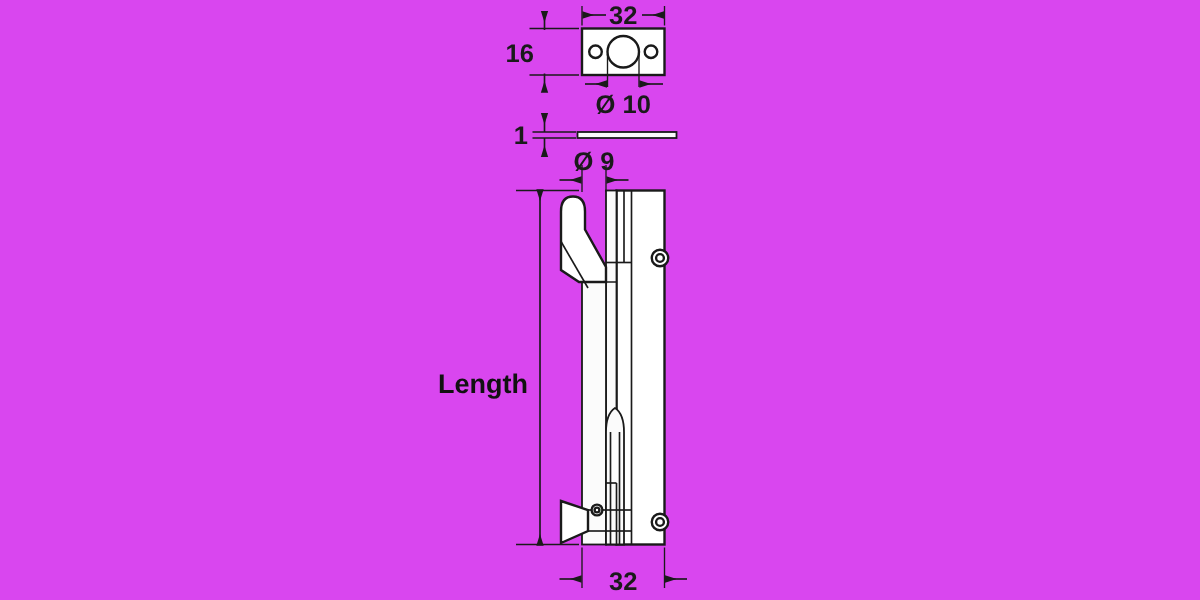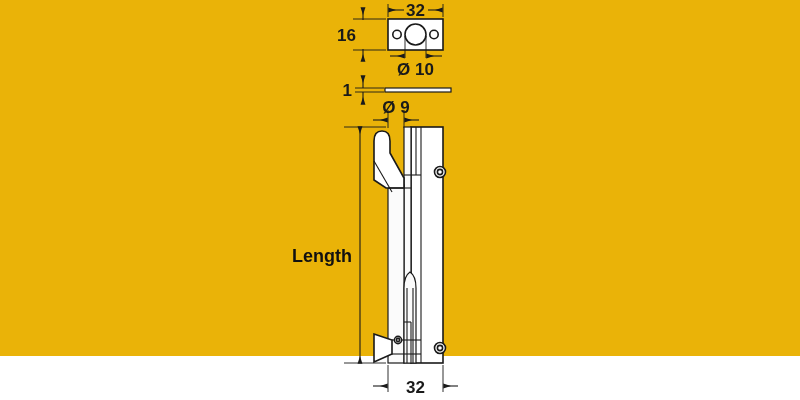--- a/index.html
+++ b/index.html
@@ -10,22 +10,22 @@
   }
   body {
     width: 800px;
     height: 400px;
     overflow: hidden;
     font-family: "Liberation Sans", sans-serif;
   }
   #drawing-root {
     position: relative;
     width: 800px;
-    height: 356px;
-    background: #eab308;
+    height: 400px;
+    background: #d946ef;
   }
   svg#technical-drawing {
     display: block;
     width: 800px;
     height: 400px;
   }
   .dim-text {
     font-family: "Liberation Sans", sans-serif;
     font-weight: bold;
     font-size: 17px;

